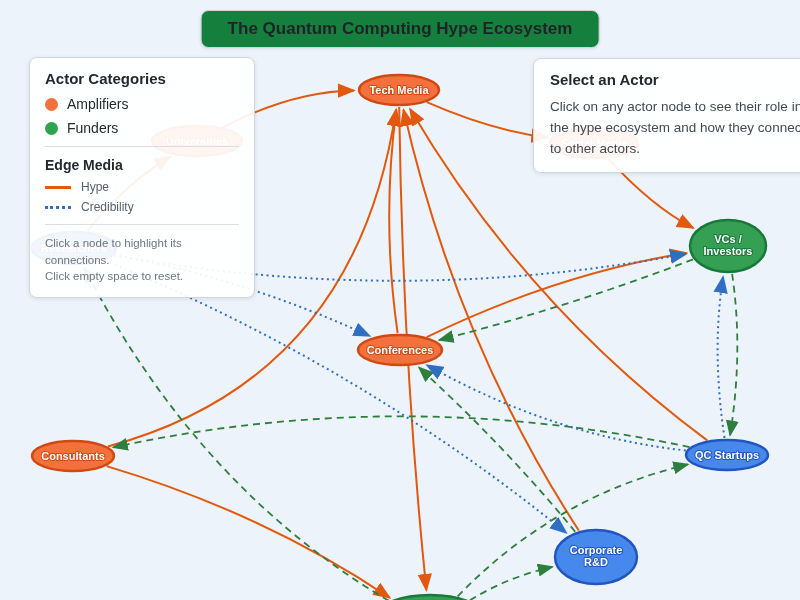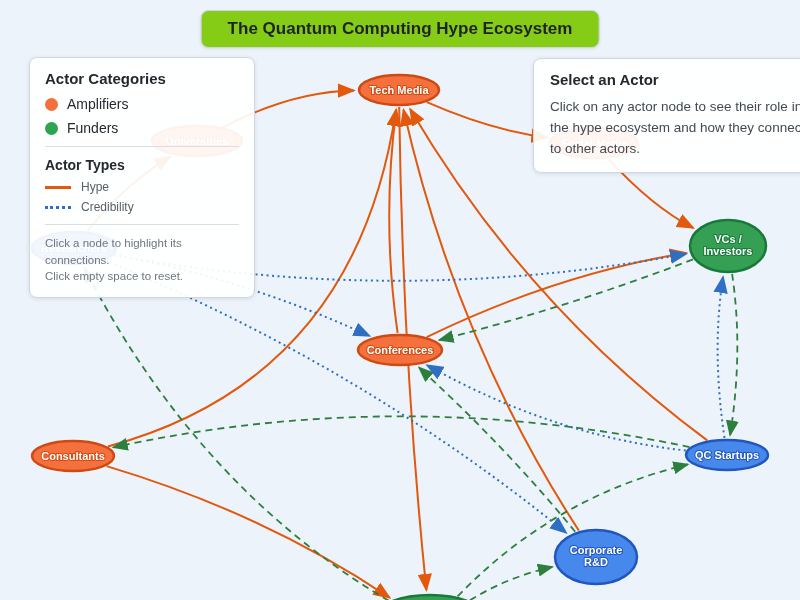--- a/index.html
+++ b/index.html
@@ -1,19 +1,19 @@
 <!DOCTYPE html>
 <html><head>
 <meta charset="utf-8">
 <style>
   html,body{margin:0;padding:0;background:#edf3fa;font-family:"Liberation Sans","DejaVu Sans",sans-serif;}
   #stage{position:relative;width:800px;height:600px;background:#edf3fa;overflow:hidden;}
   #graph{position:absolute;left:0;top:0;}
   .panel{position:absolute;background:rgba(255,255,255,0.93);border:1px solid #d0d7de;border-radius:8px;box-shadow:0 1px 4px rgba(31,54,84,0.12);box-sizing:border-box;}
-  #title-box{position:absolute;left:50%;transform:translateX(-50%);top:10px;background:#84cc16;border:1px solid #d0d7de;border-radius:8px;padding:8px 26px;box-shadow:0 1px 3px rgba(31,54,84,0.10);}
+  #title-box{position:absolute;left:50%;transform:translateX(-50%);top:10px;background:#15803d;border:1px solid #d0d7de;border-radius:8px;padding:8px 26px;box-shadow:0 1px 3px rgba(31,54,84,0.10);}
   #title-box h1{margin:0;font-size:17px;font-weight:bold;color:#1f2328;white-space:nowrap;}
   #legend-panel{left:29px;top:57px;width:226px;padding:12px 15px;}
   #legend-panel h2,#info-panel h2{margin:0 0 9px 0;font-size:15px;color:#24292f;}
   .legend-item{display:flex;align-items:center;gap:9px;margin:8px 0;font-size:14px;color:#24292f;}
   .dot{width:13px;height:13px;border-radius:50%;flex:0 0 13px;}
   .sep{border:none;border-top:1px solid #d8dee4;margin:10px 0;}
   .edge-heading{margin:0 0 7px 0;font-size:14px;font-weight:bold;color:#24292f;}
   .edge-row{display:flex;align-items:center;gap:10px;margin:6px 0;font-size:12px;color:#57606a;}
   .edge-sample{width:26px;height:0;border-top:3px solid #000;flex:0 0 26px;}
   .note{font-size:11.5px;color:#6e7781;line-height:1.45;}
@@ -114,21 +114,21 @@
       <span class="dot" style="background: rgb(244, 112, 60);"></span>
       <span>Amplifiers</span>
     </div>
     <div class="legend-item">
       <span class="dot" style="background: rgb(46, 164, 79);"></span>
       <span>Funders</span>
     </div>
 
     <hr class="sep">
 
-    <div class="edge-heading">Actor Types</div>
+    <div class="edge-heading">Edge Media</div>
 
     <div class="edge-row">
       <span class="edge-sample" style="border-top-color: rgb(226, 88, 12); border-top-style: solid;"></span>
       <span>Hype</span>
     </div>
     <div class="edge-row">
       <span class="edge-sample" style="border-top-color: rgb(47, 111, 193); border-top-style: dotted;"></span>
       <span>Credibility</span>
     </div>
 

